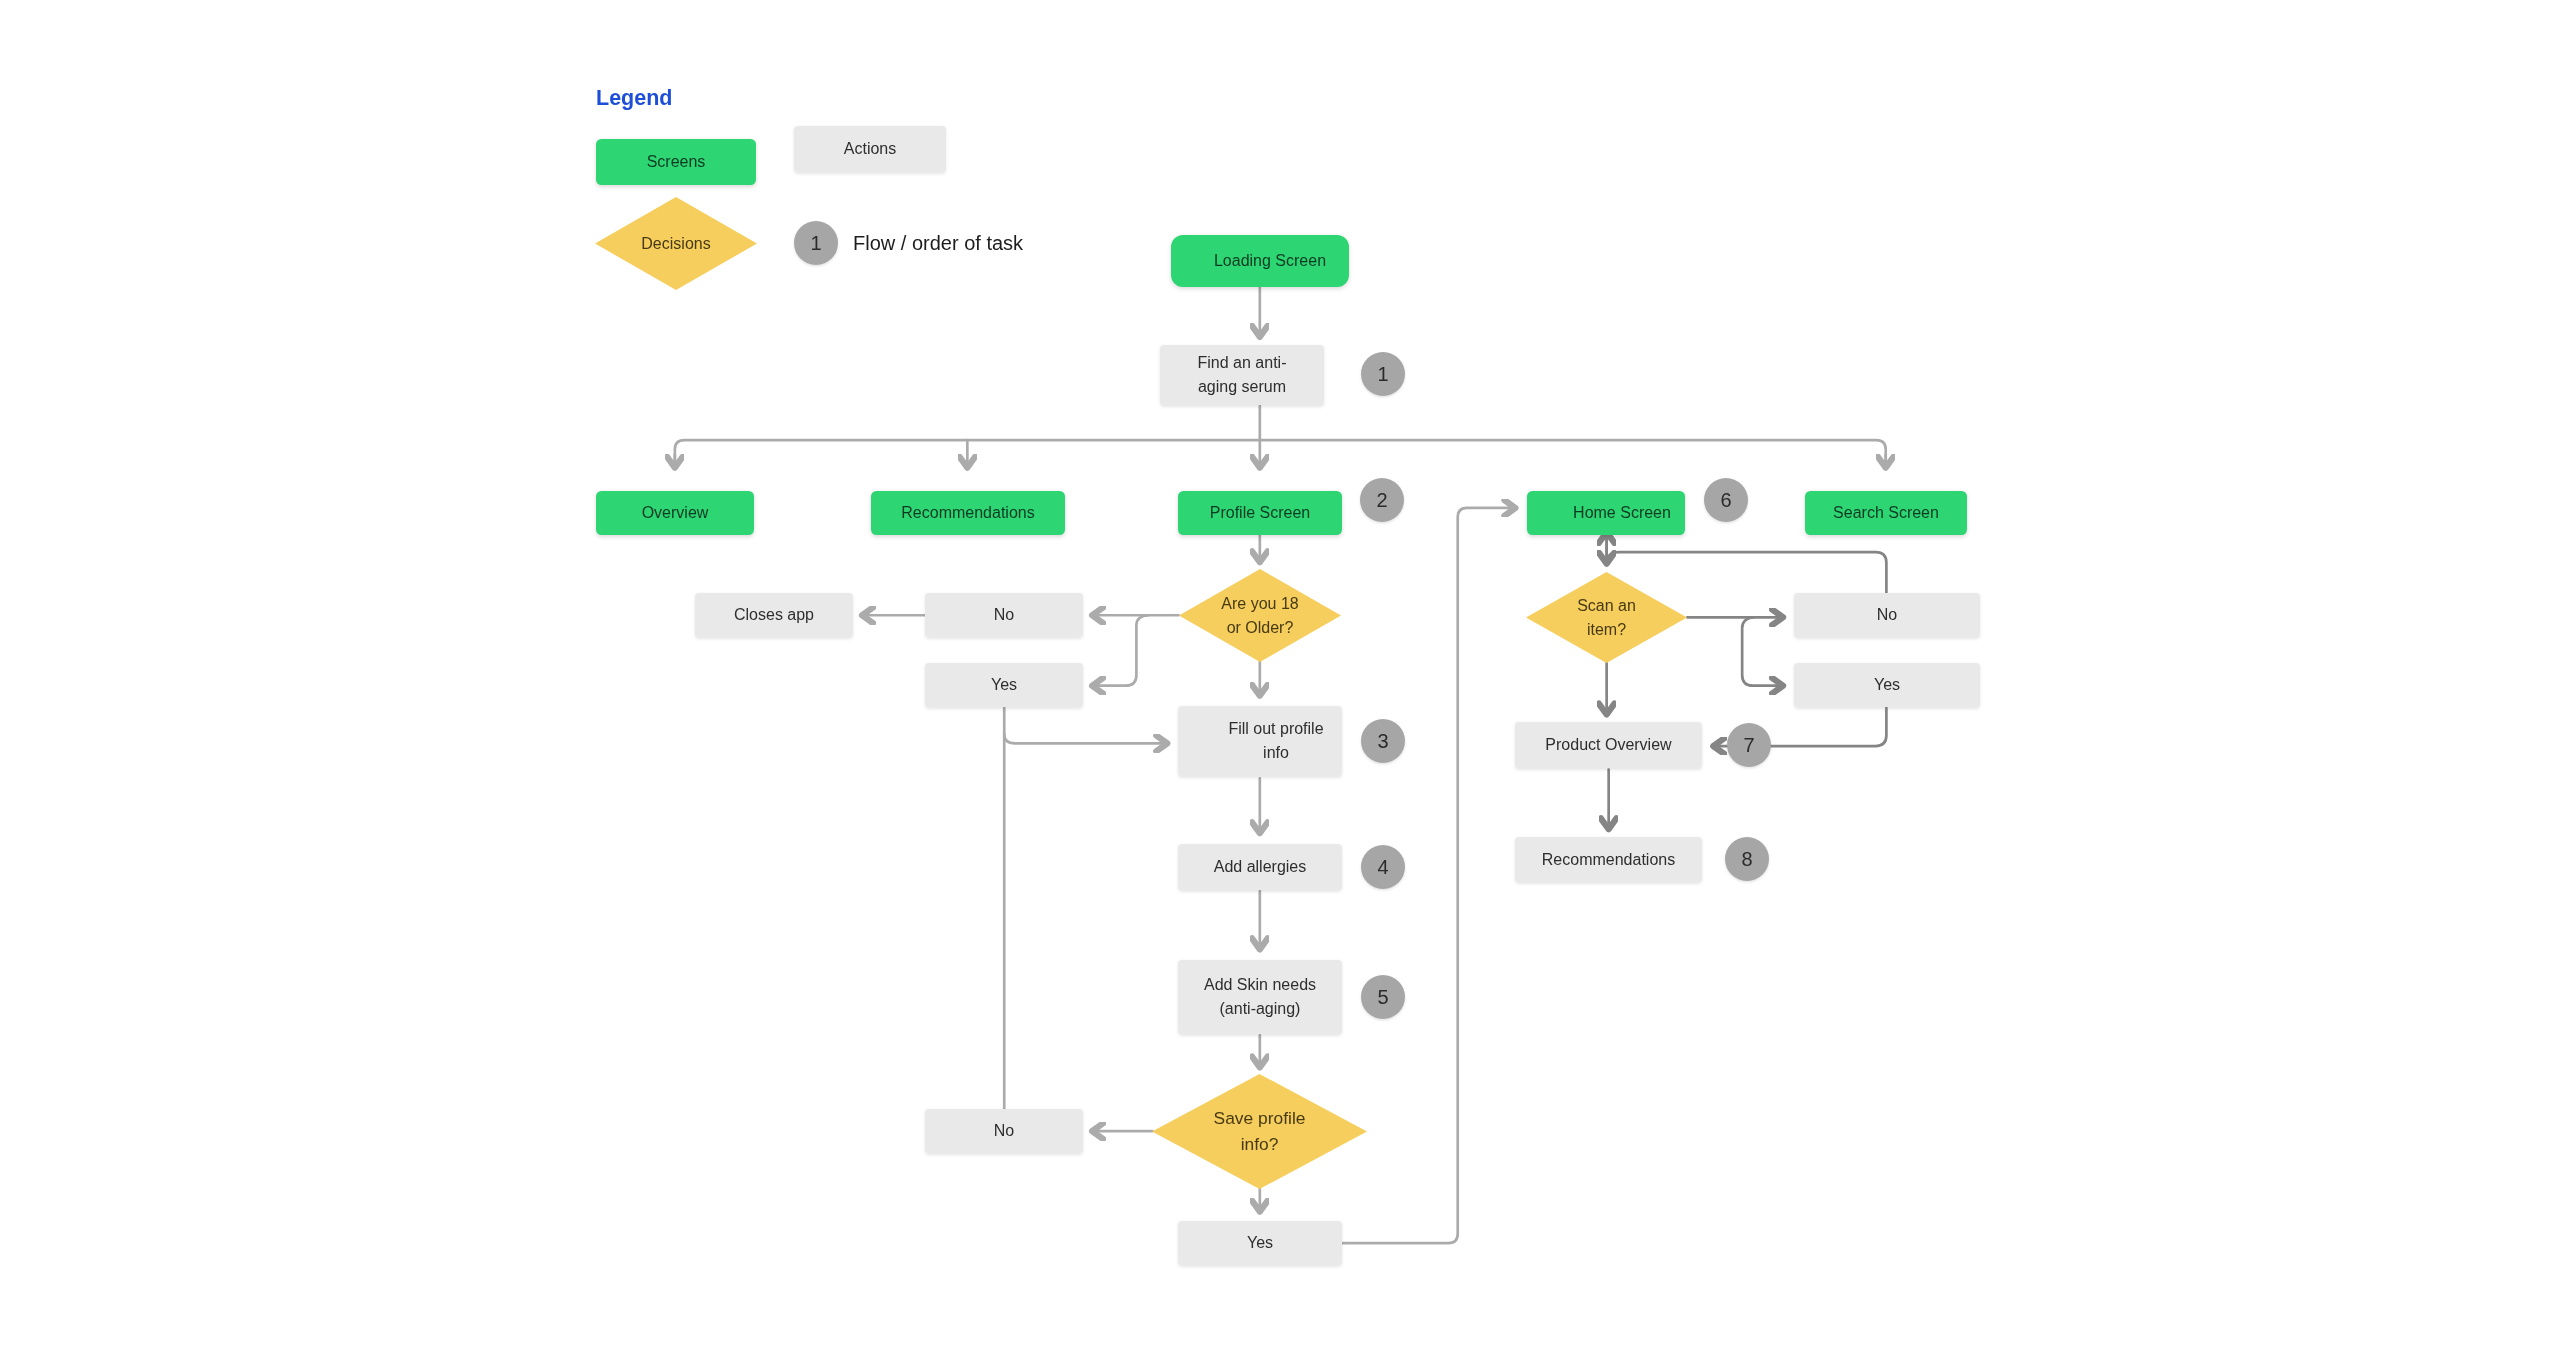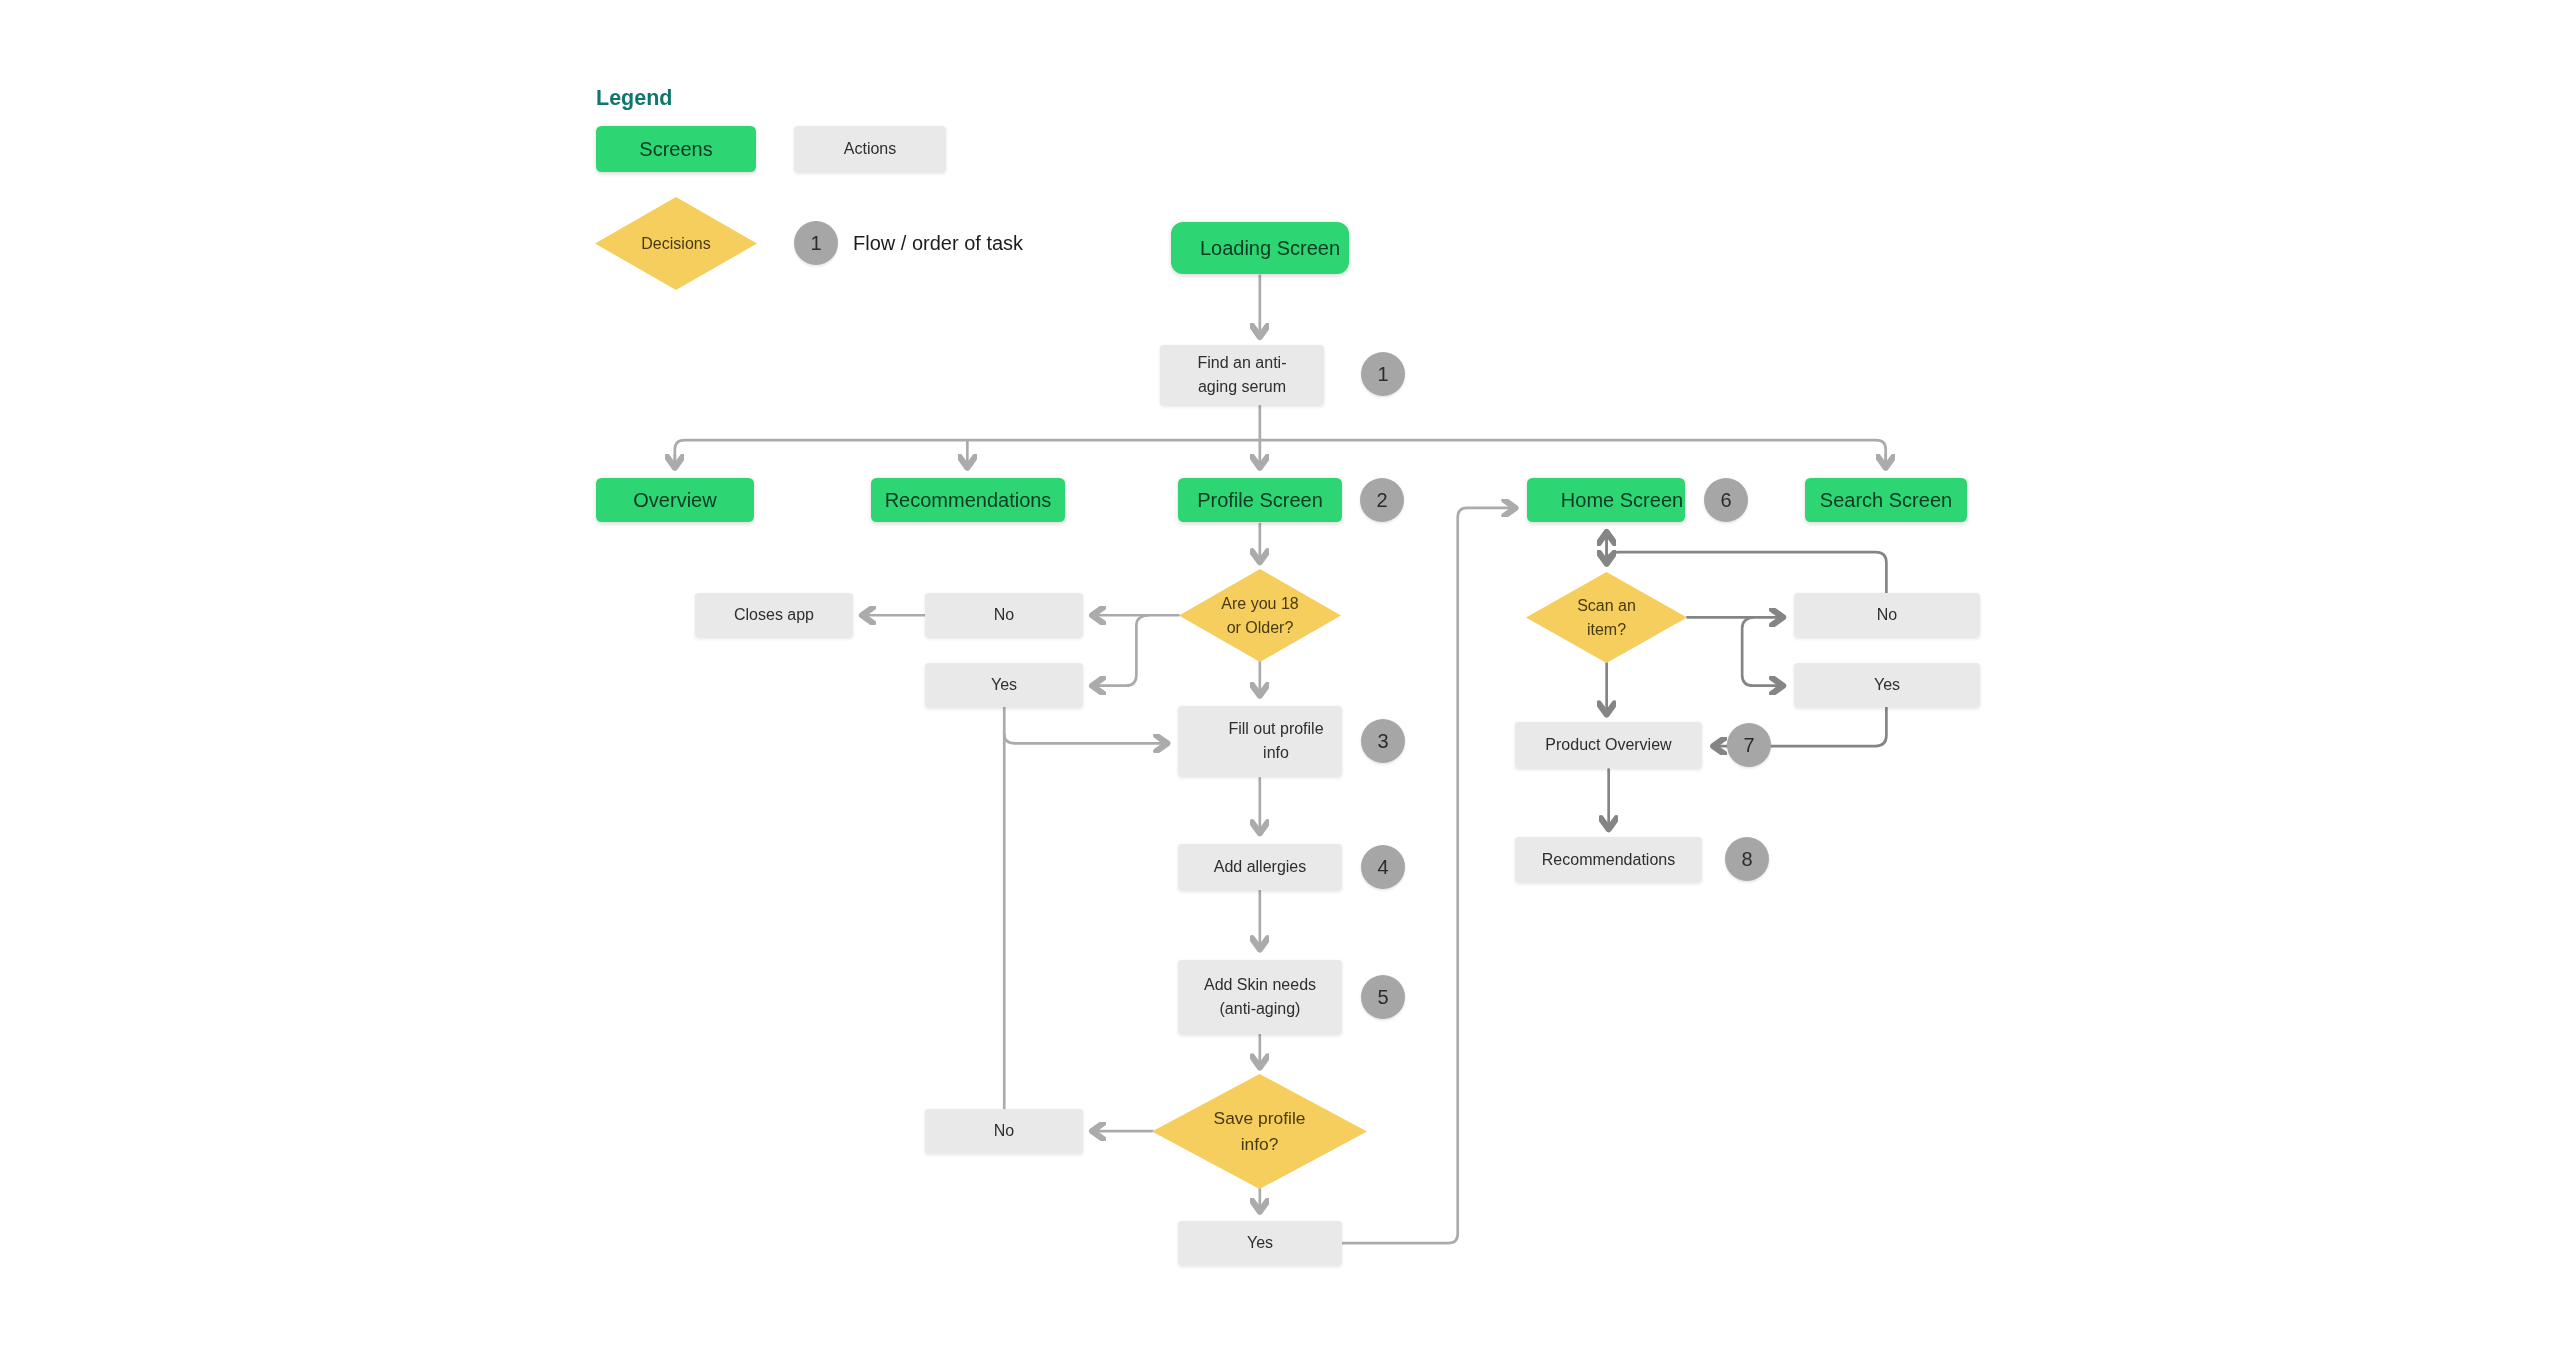--- a/index.html
+++ b/index.html
@@ -16,43 +16,44 @@
   #wires path.dark{stroke:var(--connector-dark,#858585);}
 
   .node{
     position:absolute;
     display:flex;align-items:center;justify-content:center;
     text-align:center;white-space:pre-line;
     box-sizing:border-box;line-height:1.5;
   }
   .screen{
     background:var(--screen-green,#2ED573);
-    color:#0c3a22;border-radius:5.4px;font-size:20px;
+    color:#0c3a22;border-radius:5.4px;font-size:16px;
     box-shadow:0 1.3px 4px rgba(0,0,0,0.15);
+    margin-top:13px;
   }
   .loading{border-radius:12px;}
   .action{
     background:var(--action-gray,#E9E9E9);
     color:#2e2e2e;border-radius:4px;font-size:16px;
     box-shadow:0 1.3px 3.4px rgba(0,0,0,0.10);
   }
   .decision{
     background:var(--decision-yellow,#F6CE5D);
     clip-path:polygon(50% 0,100% 50%,50% 100%,0 50%);
     color:#473a13;font-size:16px;line-height:1.45;
   }
   .decision.big{font-size:17.4px;}
   .badge{
     background:var(--badge-gray,#A6A6A6);
     width:44px;height:44px;border-radius:50%;
     color:#2b2b2b;font-size:20px;
     box-shadow:0 1.3px 2.7px rgba(0,0,0,0.12);
   }
   .legend-title{
-    position:absolute;font-size:21.5px;font-weight:bold;color:#0f766e;text-align:center;
+    position:absolute;font-size:21.5px;font-weight:bold;color:#1d4ed8;text-align:center;
   }
   .legend-flow-label{
     position:absolute;font-size:20px;color:#1d1d1d;line-height:29.5px;
   }
 </style>
 </head>
 <body>
 
 <div id="canvas">
 

